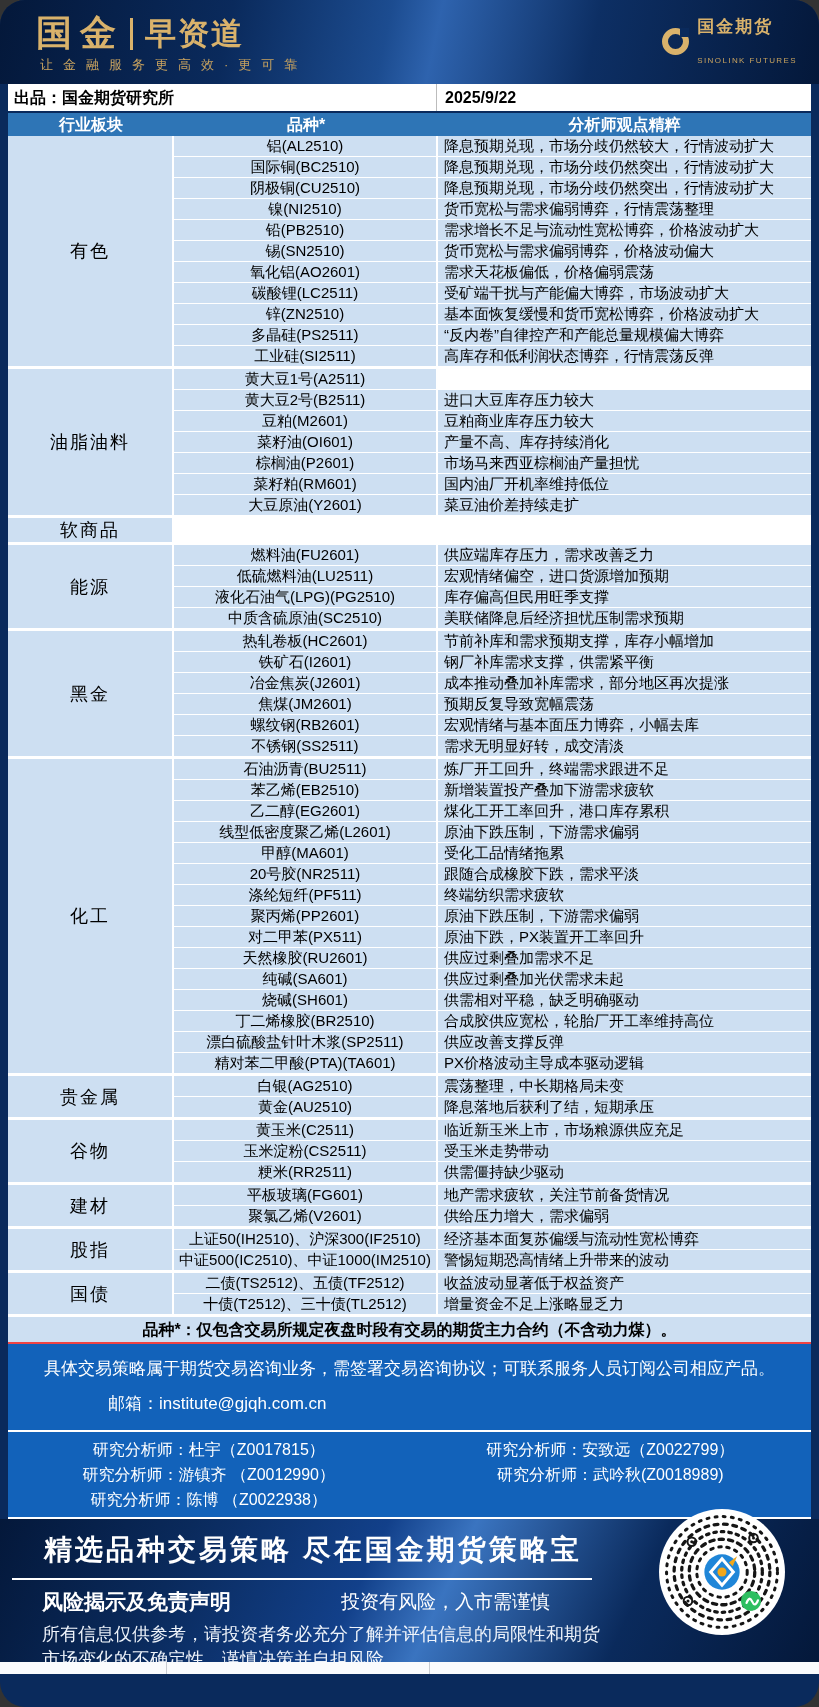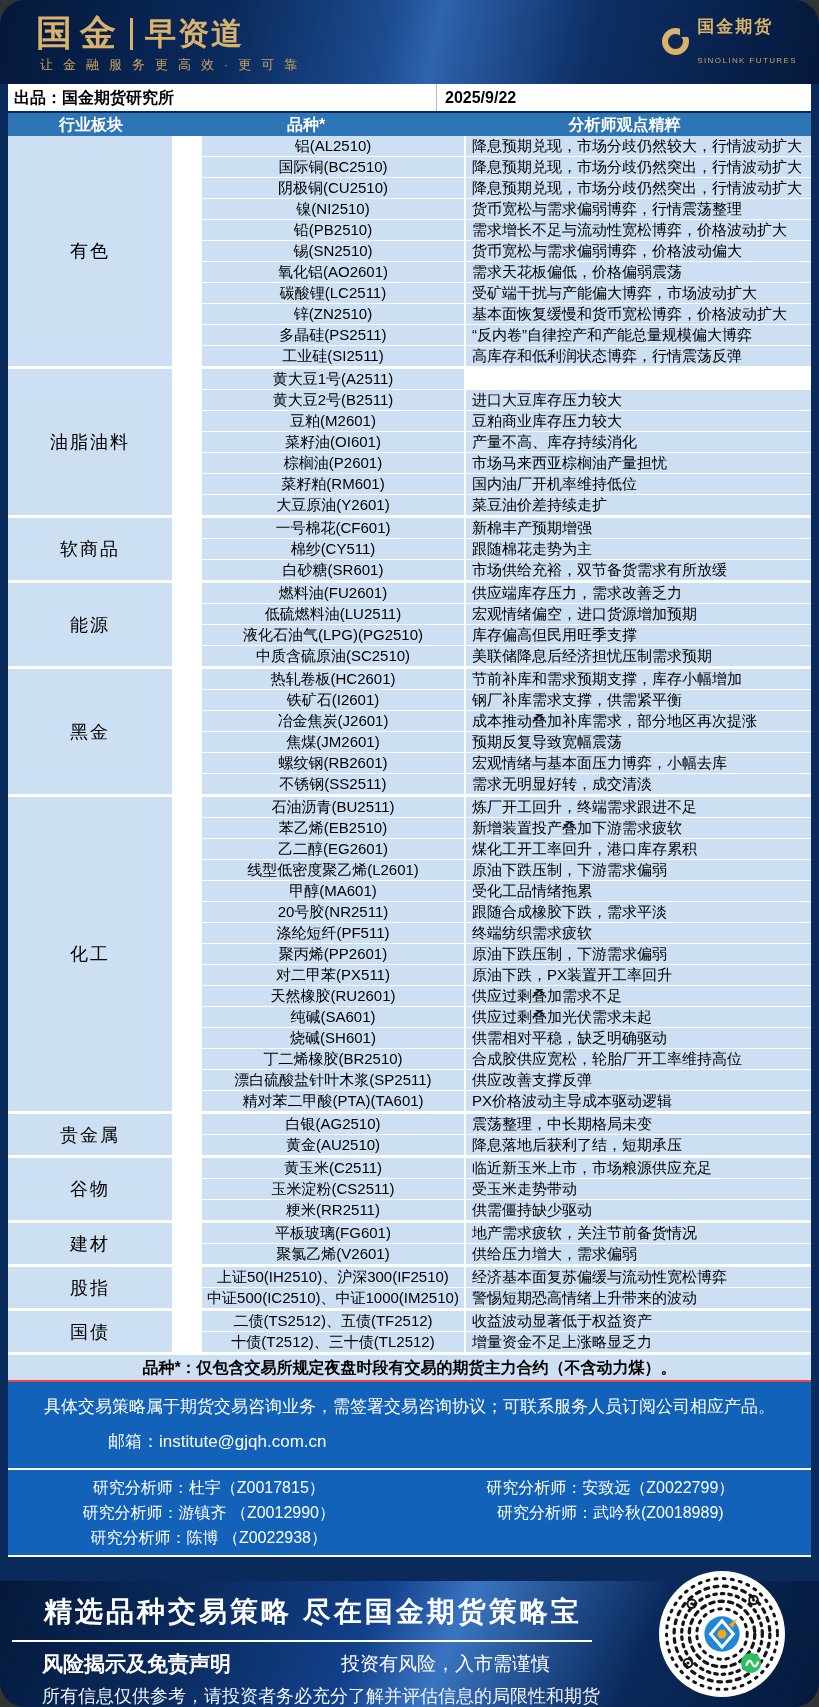--- a/index.html
+++ b/index.html
@@ -33,42 +33,42 @@
     display:flex;color:#fff;font-weight:bold;font-size:16px;line-height:23px;text-align:center;}
   .th-sector{width:166px;}
   .th-variety{width:264px;}
   .th-view{flex:1;}
 
   .table-body{margin:0 8px;background:#ffffff;}
   .group{display:flex;border-bottom:3px solid #fff;}
   .sector-cell{width:164px;background:#cddff2;border-right:2px solid #fff;
     display:flex;align-items:center;justify-content:center;font-size:18px;letter-spacing:2px;}
   .rows{flex:1;display:flex;flex-direction:column;}
-  .row{display:flex;height:20px;border-bottom:1px solid #fff;margin-left:28px;}
+  .row{display:flex;height:20px;border-bottom:1px solid #fff;}
   .row:last-child{border-bottom:none;align-items:center;}
   .cell{line-height:20px;font-size:15px;white-space:nowrap;overflow:hidden;background:#cddff2;}
   .cell.variety{width:262px;border-right:2px solid #fff;text-align:center;}
   .cell.view{flex:1;padding-left:6px;}
 
   .footnote{margin:0 8px;height:25px;border-bottom:2px solid #ef4444;background:#cddff2;
     text-align:center;font-weight:bold;font-size:16px;line-height:25px;}
 
   
   .notice{margin:0 8px;height:86px;border-bottom:2px solid #fff;background:#1262ba;color:#fff;}
   .notice-line1{padding-top:13px;text-align:center;font-size:17px;}
   .notice-email{margin-top:12px;padding-left:100px;font-size:17px;}
   .analysts{margin:0 8px;height:80px;border-bottom:2px solid #fff;background:#1262ba;color:#fff;
     display:grid;grid-template-columns:1fr 1fr;padding-top:5px;box-sizing:content-box;}
   .an-col{text-align:center;}
   .analyst{font-size:16px;line-height:25px;}
 
   
   .banner{position:relative;height:143px;color:#fff;
     background:linear-gradient(115deg,#04183a 0%,#0a2a5c 22%,#12408a 44%,#3a74c0 54%,#0a2a5c 76%,#04183a 100%);}
-  .banner-title{padding:12px 11px 0 44px;font-size:28px;font-weight:bold;letter-spacing:3px;margin-top:24px;}
+  .banner-title{padding:12px 11px 0 44px;font-size:28px;font-weight:bold;letter-spacing:3px;}
   .banner-rule{margin:9px 0 8px 12px;width:580px;height:2px;background:#fff;}
   .disclaimer-row{display:flex;align-items:center;padding-left:42px;}
   .disclaimer-title{font-size:21px;font-weight:bold;}
   .risk-note{margin-left:110px;font-size:19px;}
   .disclaimer-body{margin:6px 0 0 42px;width:565px;font-size:18px;line-height:25px;color:#eef3fa;}
 
   .qr-wrap{position:absolute;right:34px;top:-10px;width:126px;height:126px;}
 
   
   .strip{position:relative;height:12px;background:#fafbfd;}
@@ -185,34 +185,20 @@
             <div class="cell view">国内油厂开机率维持低位</div>
           </div>
           <div class="row">
             <div class="cell variety">大豆原油(Y2601)</div>
             <div class="cell view">菜豆油价差持续走扩</div>
           </div>
         </div>
       </div>
       <div class="group">
         <div class="sector-cell">软商品</div>
-        <div class="rows">
-          <div class="row">
-            <div class="cell variety">一号棉花(CF601)</div>
-            <div class="cell view">新棉丰产预期增强</div>
-          </div>
-          <div class="row">
-            <div class="cell variety">棉纱(CY511)</div>
-            <div class="cell view">跟随棉花走势为主</div>
-          </div>
-          <div class="row">
-            <div class="cell variety">白砂糖(SR601)</div>
-            <div class="cell view">市场供给充裕，双节备货需求有所放缓</div>
-          </div>
-        </div>
       </div>
       <div class="group">
         <div class="sector-cell">能源</div>
         <div class="rows">
           <div class="row">
             <div class="cell variety">燃料油(FU2601)</div>
             <div class="cell view">供应端库存压力，需求改善乏力</div>
           </div>
           <div class="row">
             <div class="cell variety">低硫燃料油(LU2511)</div>

